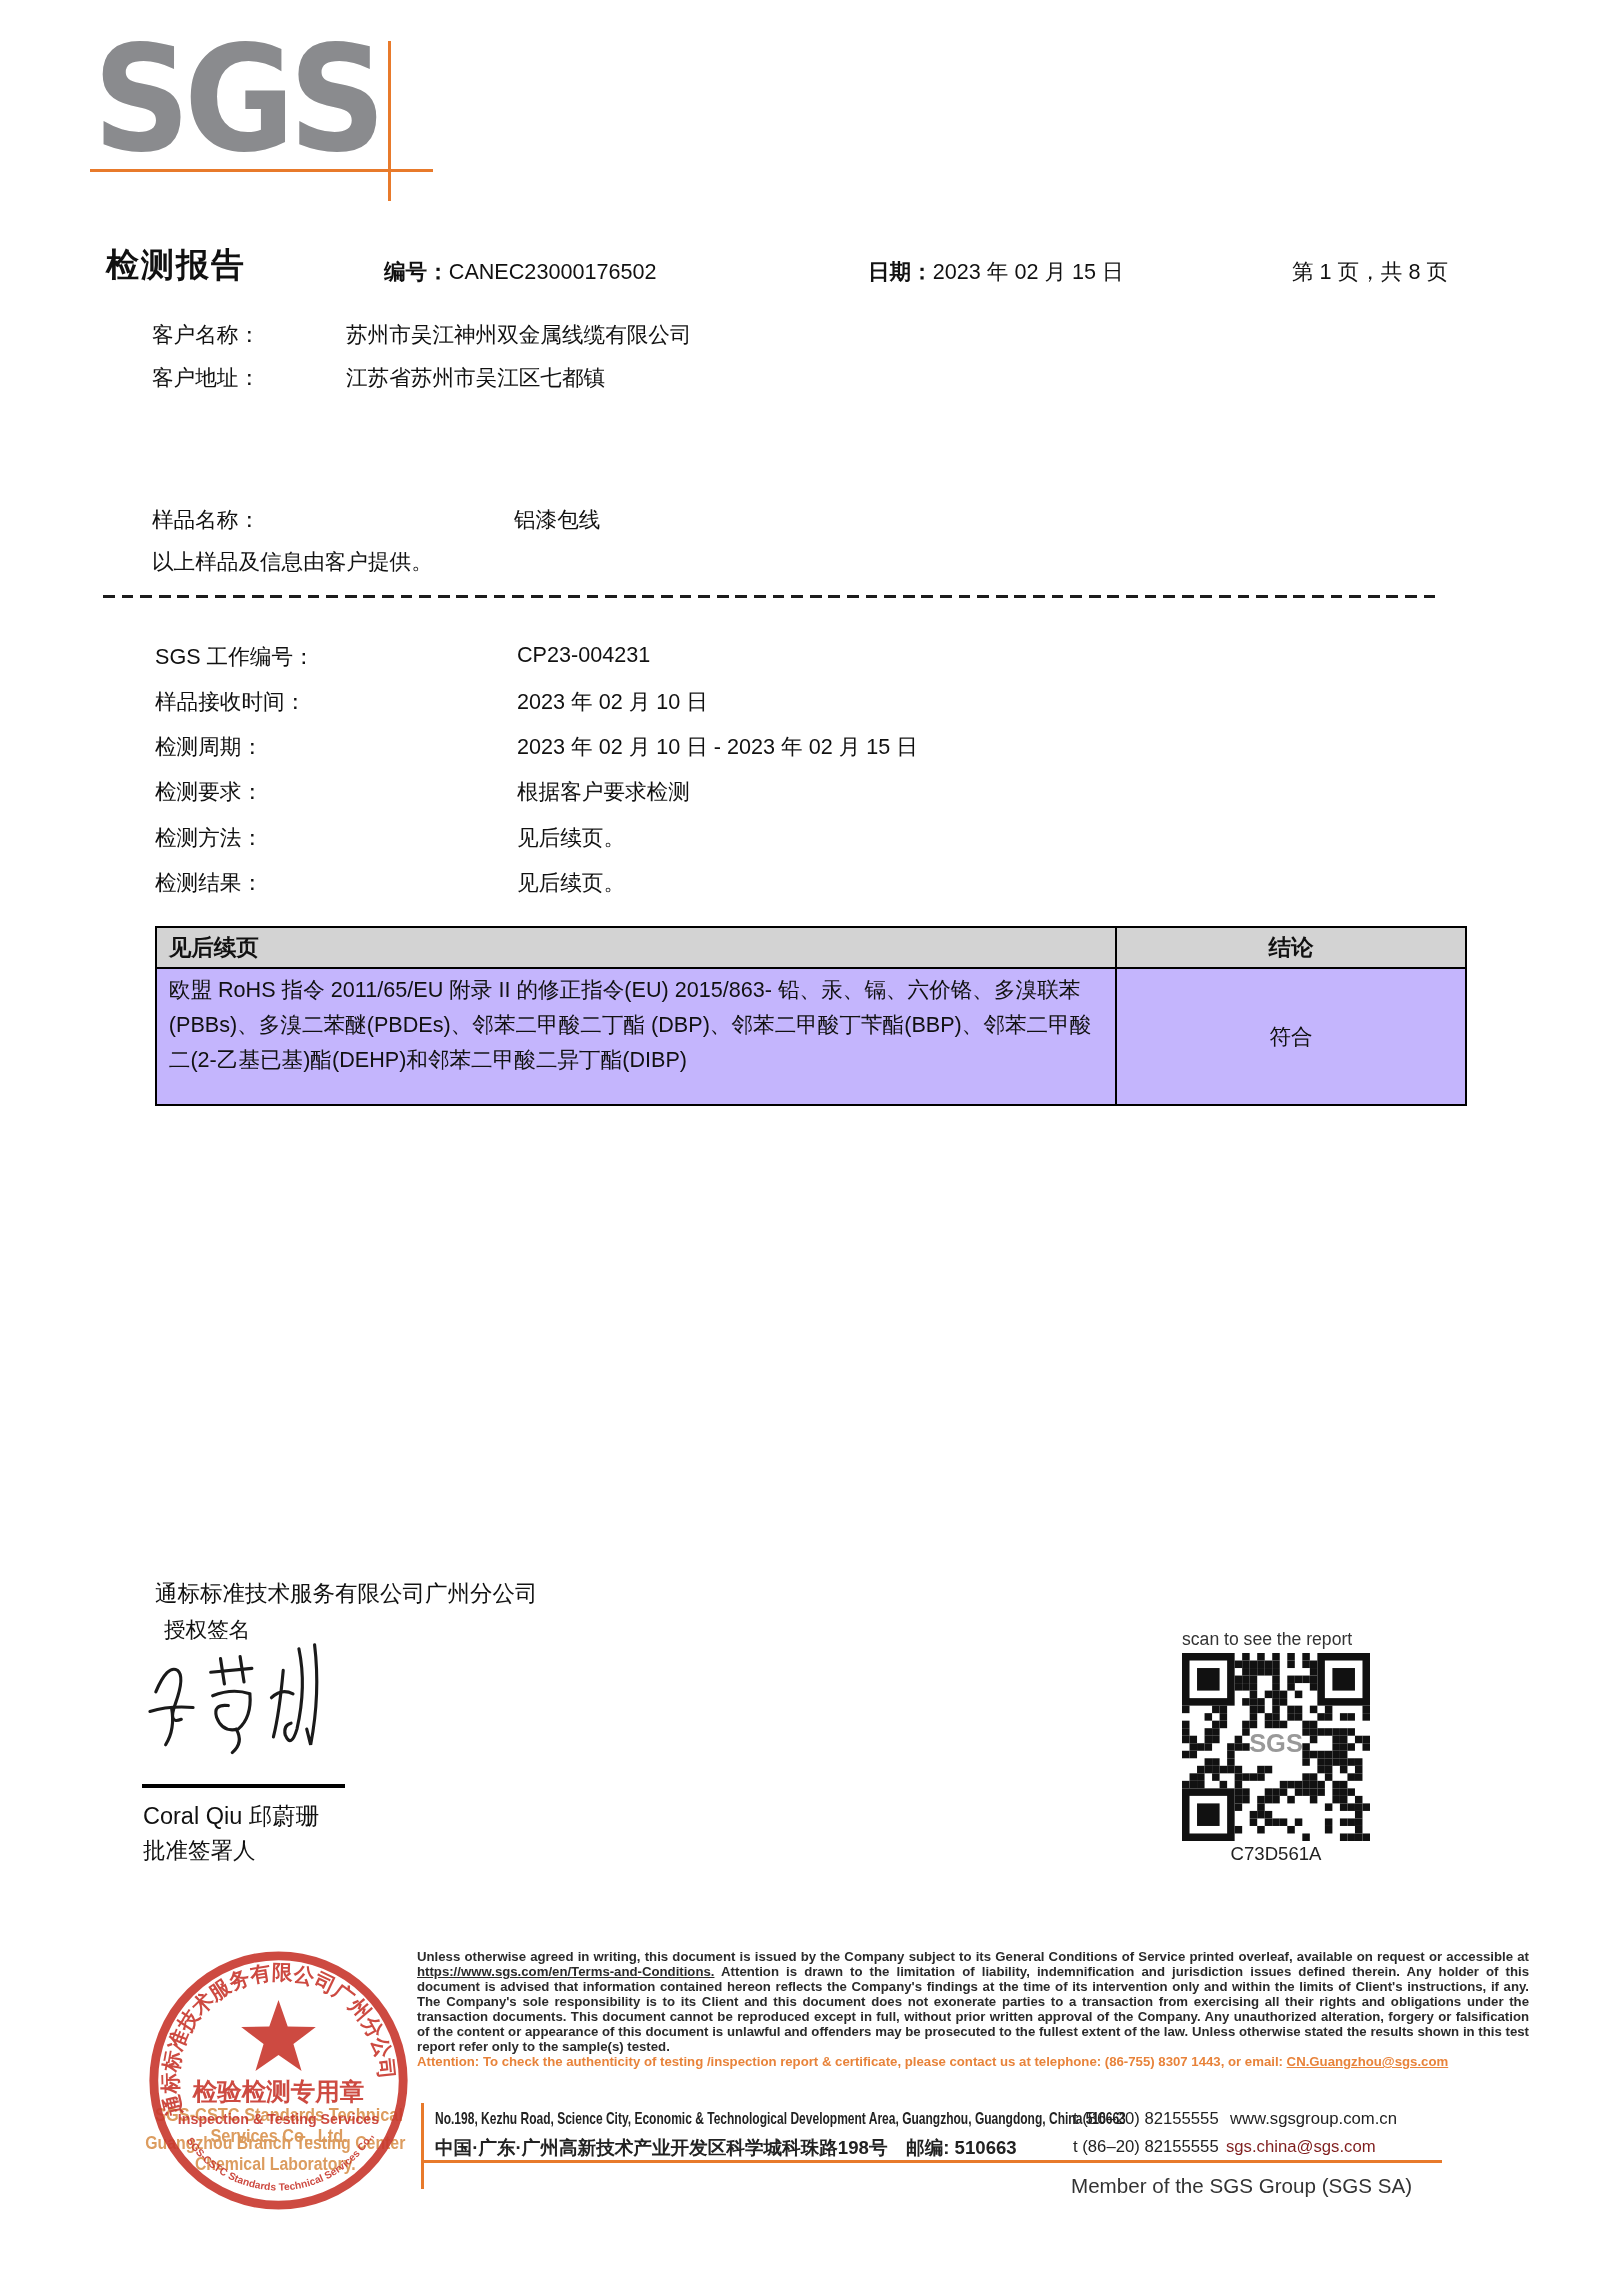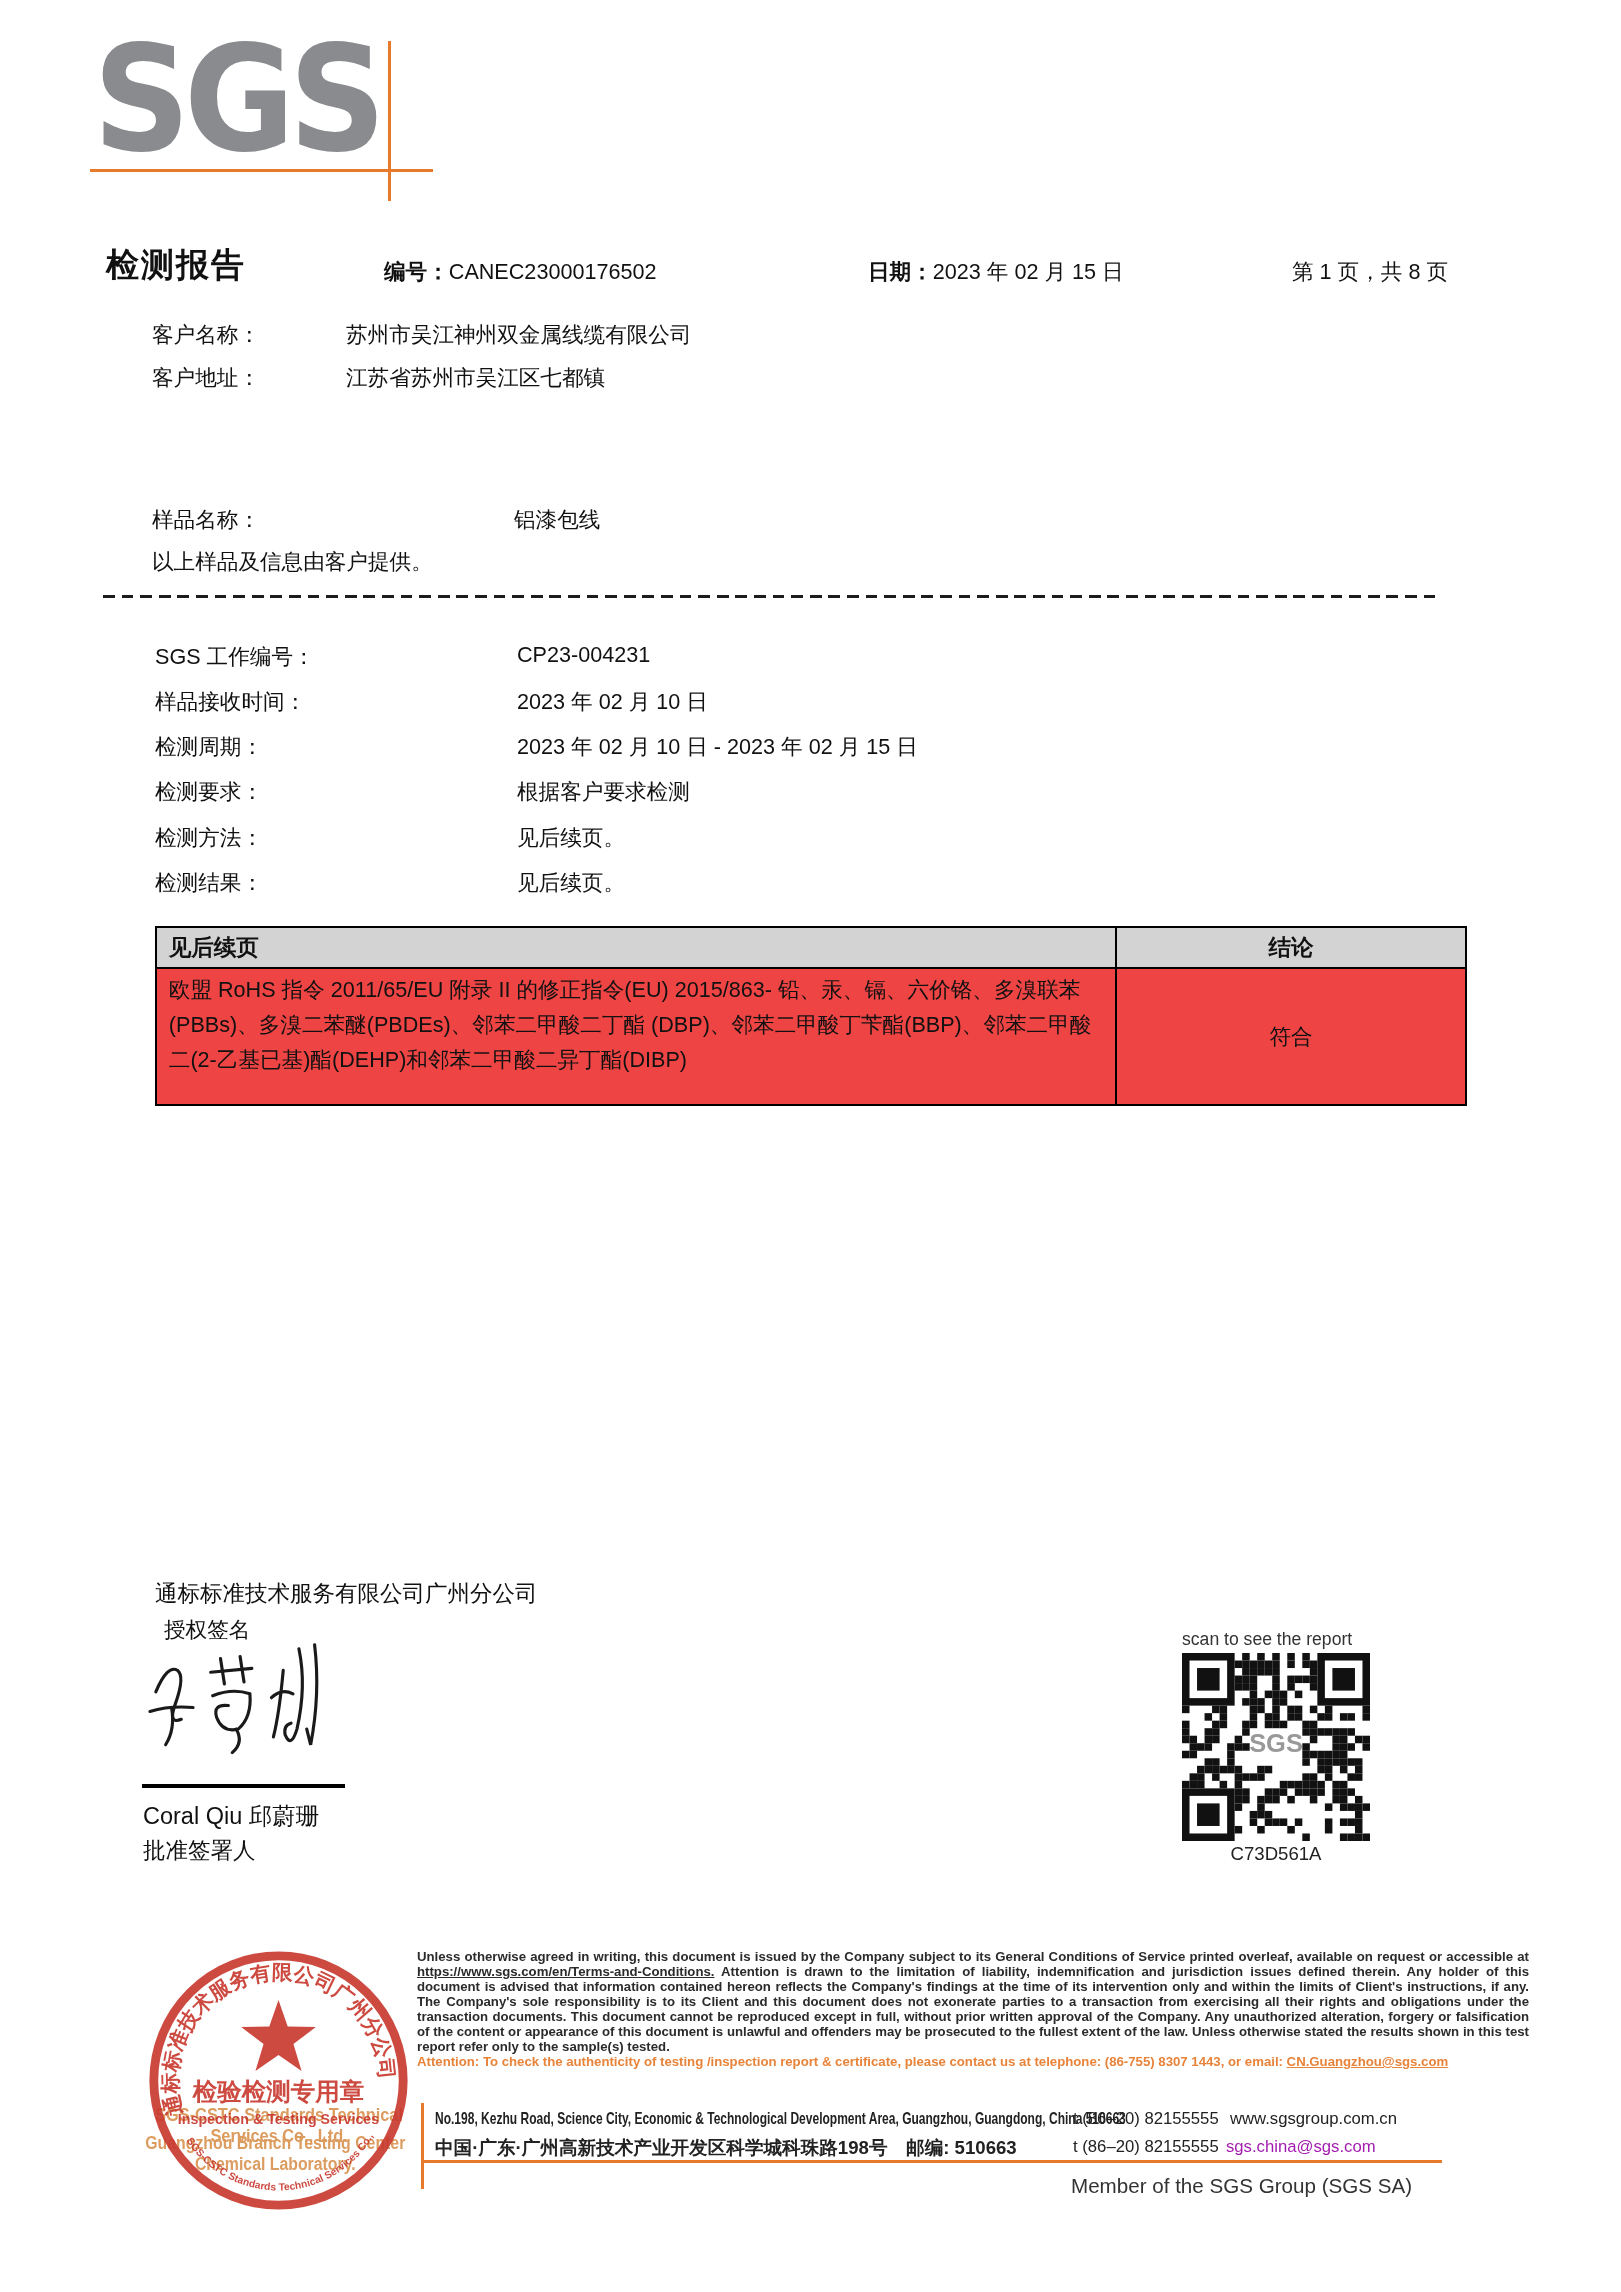--- a/index.html
+++ b/index.html
@@ -23,21 +23,21 @@
   .page-info{left:1292px;}
   
   .lbl{font-size:21.6px;color:#111;}
   .val{font-size:21.6px;color:#111;}
   
   .dash-sep{left:103px;top:595px;width:1338px;height:2.9px;
     background:repeating-linear-gradient(90deg,#1c1c1c 0 11.8px,transparent 11.8px 18.6px);}
   
   .rtable{left:155px;top:926px;width:1312px;border:2.9px solid #000;box-sizing:border-box;}
   .rtable .hrow{display:flex;background:#d3d3d3;border-bottom:2.9px solid #000;}
-  .rtable .brow{display:flex;background:#ef4444;}
+  .rtable .brow{display:flex;background:#c4b5fd;}
   .rtable .c1{width:984px;box-sizing:border-box;padding:2.9px 11.8px;border-right:2.9px solid #000;}
   .rtable .c2{width:357px;box-sizing:border-box;display:flex;align-items:center;justify-content:center;}
   .rtable .hrow .c1,.rtable .hrow .c2{font-weight:bold;font-size:22.5px;line-height:33px;}
   .rtable .brow .c1{font-size:21.6px;line-height:35px;min-height:135px;}
   .rtable .brow .c2{font-size:21.6px;}
   
   .sig-company{left:155px;top:1578px;font-size:22.5px;}
   .sig-label{left:164px;top:1615px;font-size:21.6px;}
   .sig-img{left:142px;top:1635px;width:206px;height:147px;}
   .sig-line{left:142px;top:1784px;width:203px;height:3.9px;background:#000;}
@@ -61,21 +61,21 @@
   .attention .email{text-decoration:underline;color:#e8833a;}
   
   .ft-vline{left:421px;top:2103px;width:2.9px;height:86px;background:#e87a2b;}
   .ft-hline{left:421px;top:2160px;width:1021px;height:2.9px;background:#e87a2b;}
   .ft-addr-en{left:435px;top:2109px;font-size:16.7px;font-weight:bold;color:#222;
     transform:scaleX(.72);transform-origin:left;white-space:nowrap;}
   .ft-addr-cn{left:435px;top:2135px;font-size:18.6px;font-weight:bold;color:#222;white-space:nowrap;}
   .ft-tel1{left:1073px;top:2109px;font-size:16.7px;color:#222;}
   .ft-tel2{left:1073px;top:2137px;font-size:16.7px;color:#222;}
   .ft-web{left:1230px;top:2109px;font-size:16.7px;color:#222;}
-  .ft-email{left:1226px;top:2137px;font-size:16.7px;color:#a21caf;}
+  .ft-email{left:1226px;top:2137px;font-size:16.7px;color:#7f1d1d;}
   .ft-member{left:1071px;top:2174px;font-size:20.6px;color:#333;}
 </style>
 </head>
 <body>
 
 <div class="page">
 
   <div class="abs logo-text">SGS</div>
   <div class="abs logo-vline"></div>
   <div class="abs logo-hline"></div>

